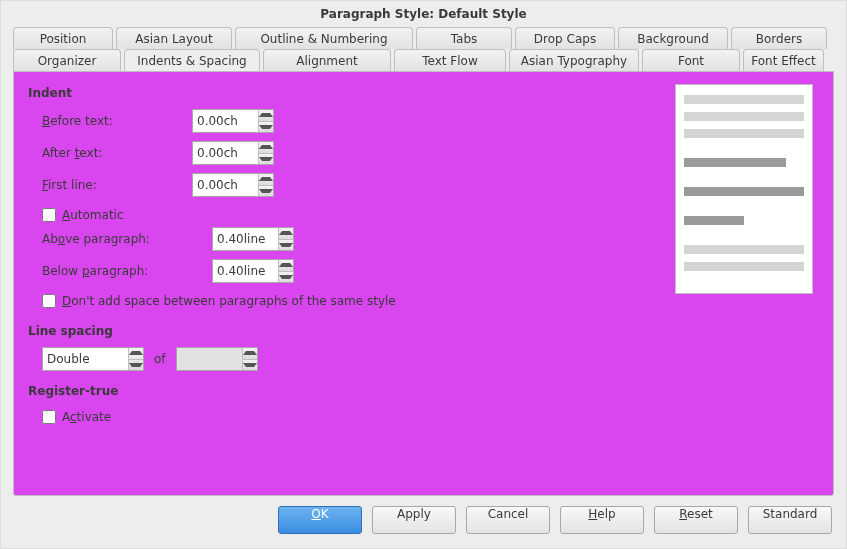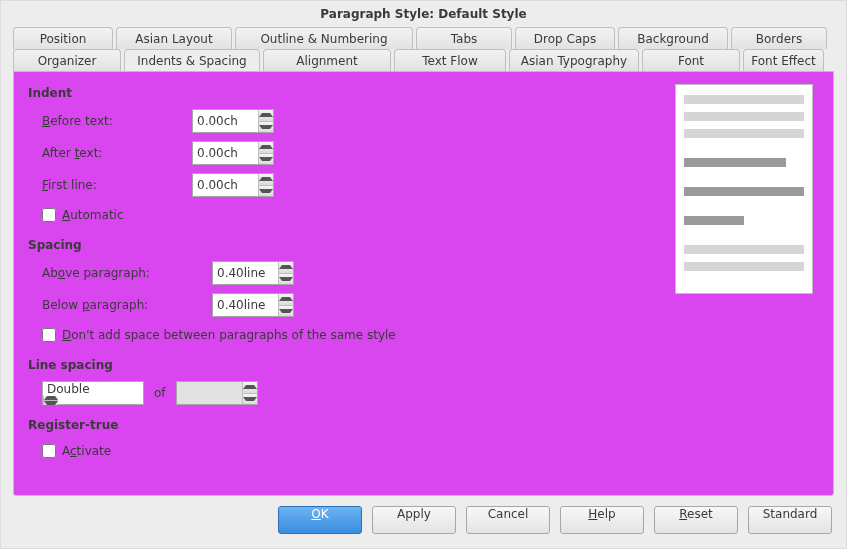--- a/index.html
+++ b/index.html
@@ -20,21 +20,21 @@
   .spin input{flex:1;min-width:0;border:none;background:#fff;font-family:inherit;font-size:12px;padding:0 4px;outline:none;color:#3a3a3a;}
   .spin input.disabled{background:#e2e2e2;color:#9a9a9a;}
   .spin.disabled{background:#e2e2e2;}
   .spin .arrows{width:14px;display:flex;flex-direction:column;border-left:1px solid #bfbfbf;}
   .spin .arrows div{flex:1;display:flex;align-items:center;justify-content:center;background:linear-gradient(#f4f4f4,#dcdcdc);}
   .spin .arrows div+div{border-top:1px solid #bfbfbf;}
   .tri-up{width:0;height:0;border-left:3px solid transparent;border-right:3px solid transparent;border-bottom:4px solid #555;}
   .tri-dn{width:0;height:0;border-left:3px solid transparent;border-right:3px solid transparent;border-top:4px solid #555;}
   .chk{display:flex;align-items:center;gap:6px;padding-left:14px;height:22px;}
   .chk input{width:14px;height:14px;margin:0;}
-  .combo{display:flex;align-items:stretch;width:100px;height:22px;border:1px solid #a7a7a7;background:#fff;flex-direction:column;}
+  .combo{display:flex;align-items:stretch;width:100px;height:22px;border:1px solid #a7a7a7;background:#fff;}
   .combo span.val{flex:1;padding:0 4px;display:flex;align-items:center;}
   .combo .dd{width:14px;border-left:1px solid #bfbfbf;background:linear-gradient(#f4f4f4,#dcdcdc);display:flex;flex-direction:column;}
   .combo .dd div{flex:1;display:flex;align-items:center;justify-content:center;}
   .combo .dd div+div{border-top:1px solid #bfbfbf;}
   .of{margin:0 10px;color:#3a3a3a;}
   .preview{position:absolute;right:20px;top:12px;width:138px;height:210px;border:1px solid #bfbfbf;background:#fff;padding:10px 8px;box-sizing:border-box;display:flex;flex-direction:column;justify-content:flex-start;}
   .preview .line{height:9px;background:#d5d5d5;margin-bottom:8px;}
   .preview .line.dark{background:#9a9a9a;}
   .preview .line.short{width:60px;}
   .preview .line.med{width:102px;}
@@ -132,21 +132,20 @@
             </div>
           </div>
       </div>
     </div>
 
     <div class="chk">
       <input type="checkbox" style="">
       <span><span class="u">A</span><span>utomatic</span></span>
     </div>
 
-    <div class="section-title" style="margin-top:12px">Spacing</div>
 
     <div class="row">
       <div class="label" style="width:170px"><span>Ab</span><span class="u">o</span><span>ve paragraph:</span></div>
       <div class="spin">
         <input value="0.40line" style="">
         <div class="arrows">
             <div>
               <div class="tri-up"></div>
             </div>
             <div>

